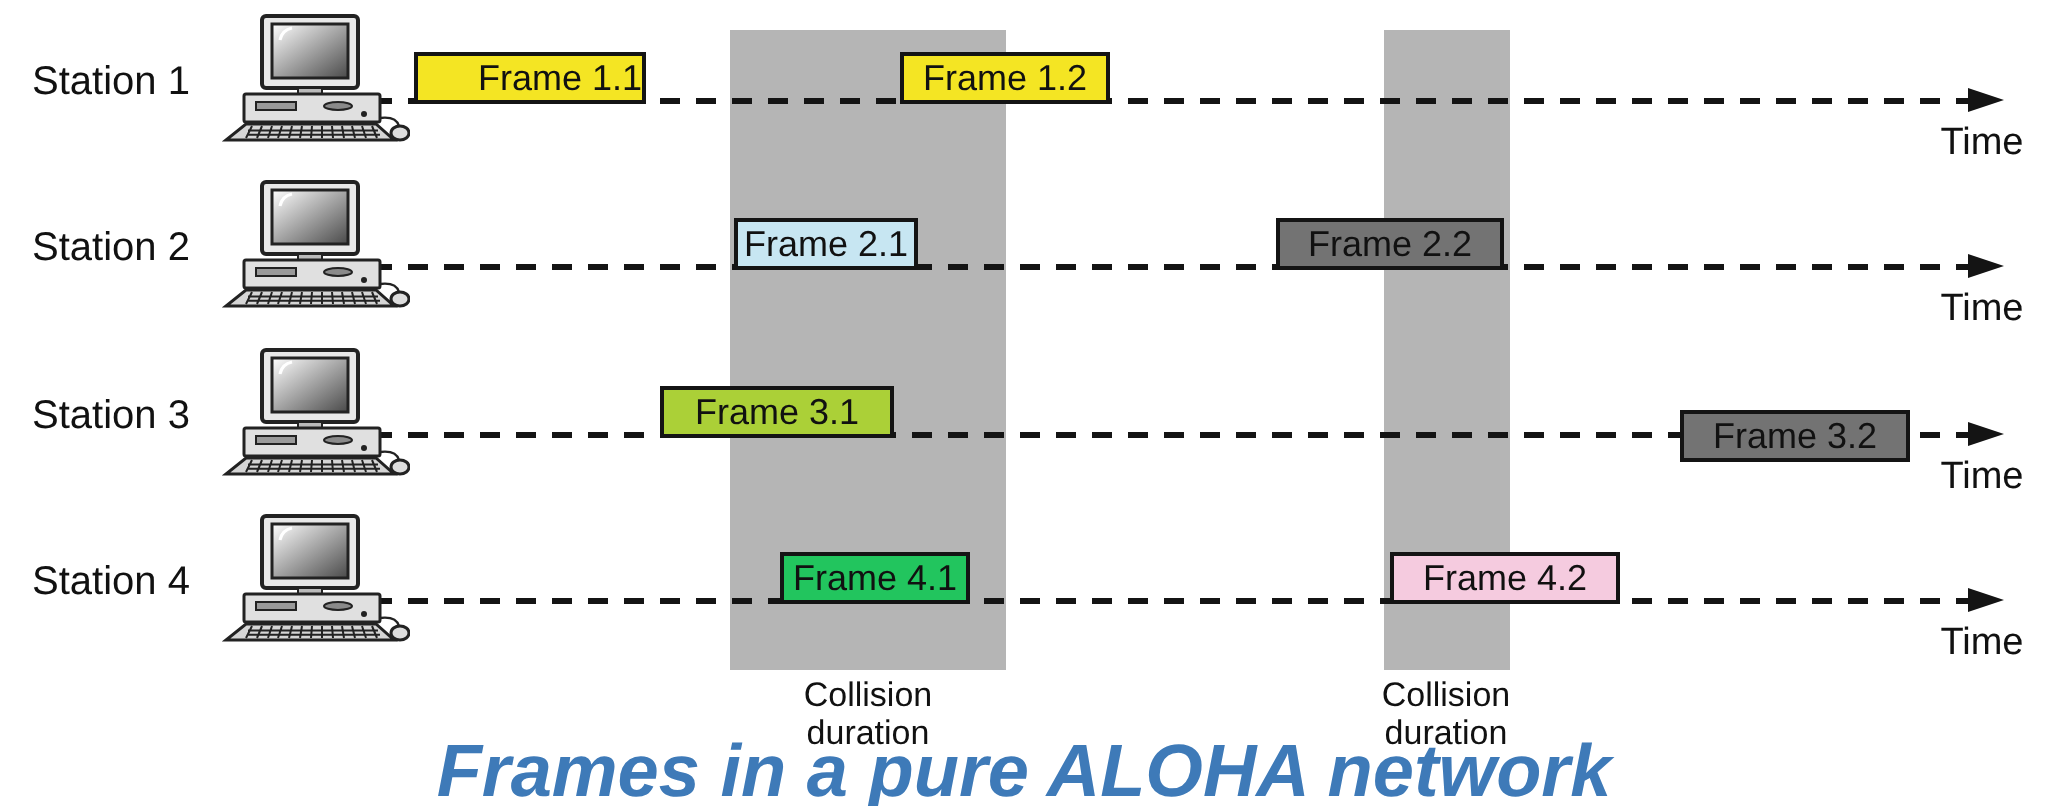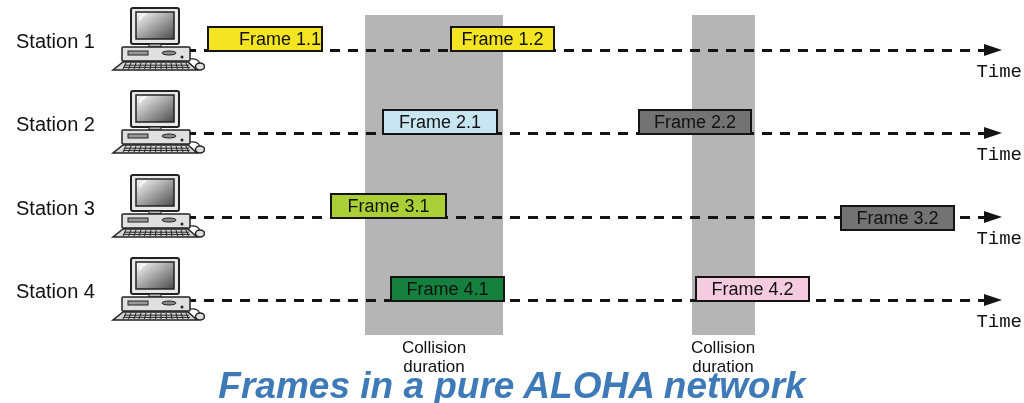--- a/index.html
+++ b/index.html
@@ -12,22 +12,22 @@
     background:repeating-linear-gradient(90deg,#141414 0 10px,transparent 10px 18px);}
   .arrowhead{position:absolute;width:0;height:0;z-index:2;
     border-top:6px solid transparent;border-bottom:6px solid transparent;
     border-left:18px solid #141414;}
   .station-label{position:absolute;left:8px;width:95px;text-align:center;
     font-size:20px;z-index:3;white-space:nowrap;}
   .pc{position:absolute;left:105px;width:100px;height:64px;z-index:3;}
   .frame{position:absolute;height:26px;box-sizing:border-box;border:2px solid #141414;
     display:flex;align-items:center;justify-content:center;font-size:18px;
     z-index:4;white-space:nowrap;}
-  .time-label{position:absolute;left:960px;width:62px;text-align:right;
-    font-size:19px;z-index:3;font-family:Liberation Mono, monospace;}
+  .time-label{position:absolute;left:960px;width:62px;text-align:center;
+    font-size:19px;z-index:3;}
   .collision-label{position:absolute;top:338px;width:120px;text-align:center;
     font-size:17px;line-height:19px;z-index:3;}
   .caption{position:absolute;top:365px;left:0;width:1024px;text-align:center;
     font-size:37px;font-style:italic;font-weight:bold;z-index:3;white-space:nowrap;}
 </style>
 </head>
 <body>
 
 <svg width="0" height="0" style="position:absolute">
   <defs>
@@ -71,21 +71,21 @@
       <span>Frame 1.2</span>
     </div>
 
   <div class="station-label" style="top:113px;">Station 2</div>
   <svg class="pc" style="top:90px;">
       <use href="#pc-symbol"></use>
     </svg>
   <div class="timeline" style="left:186px;top:132px;width:800px;"></div>
   <div class="arrowhead" style="left:984px;top:127px;"></div>
   <div class="time-label" style="top:144px;">Time</div>
-  <div class="frame" style="left: 382px; top: 109px; width: 116px; background-color: rgb(199, 230, 242);">
+  <div class="frame" style="left: 367px; top: 109px; width: 92px; background-color: rgb(199, 230, 242);">
       <span>Frame 2.1</span>
     </div>
   <div class="frame" style="left: 638px; top: 109px; width: 114px; background-color: #737373;">
       <span>Frame 2.2</span>
     </div>
 
   <div class="station-label" style="top:197px;">Station 3</div>
   <svg class="pc" style="top:174px;">
       <use href="#pc-symbol"></use>
     </svg>
@@ -99,21 +99,21 @@
       <span>Frame 3.2</span>
     </div>
 
   <div class="station-label" style="top:280px;">Station 4</div>
   <svg class="pc" style="top:257px;">
       <use href="#pc-symbol"></use>
     </svg>
   <div class="timeline" style="left:186px;top:299px;width:800px;"></div>
   <div class="arrowhead" style="left:984px;top:294px;"></div>
   <div class="time-label" style="top:311px;">Time</div>
-  <div class="frame" style="left: 390px; top: 276px; width: 115px; background-color: #15803d;">
+  <div class="frame" style="left: 390px; top: 276px; width: 95px; background-color: #22c55e;">
       <span>Frame 4.1</span>
     </div>
   <div class="frame" style="left: 695px; top: 276px; width: 115px; background-color: rgb(245, 203, 223);">
       <span>Frame 4.2</span>
     </div>
 
   <div class="collision-label" style="left:374px;">
     <div>Collision</div>
     <div>duration</div>
   </div>

